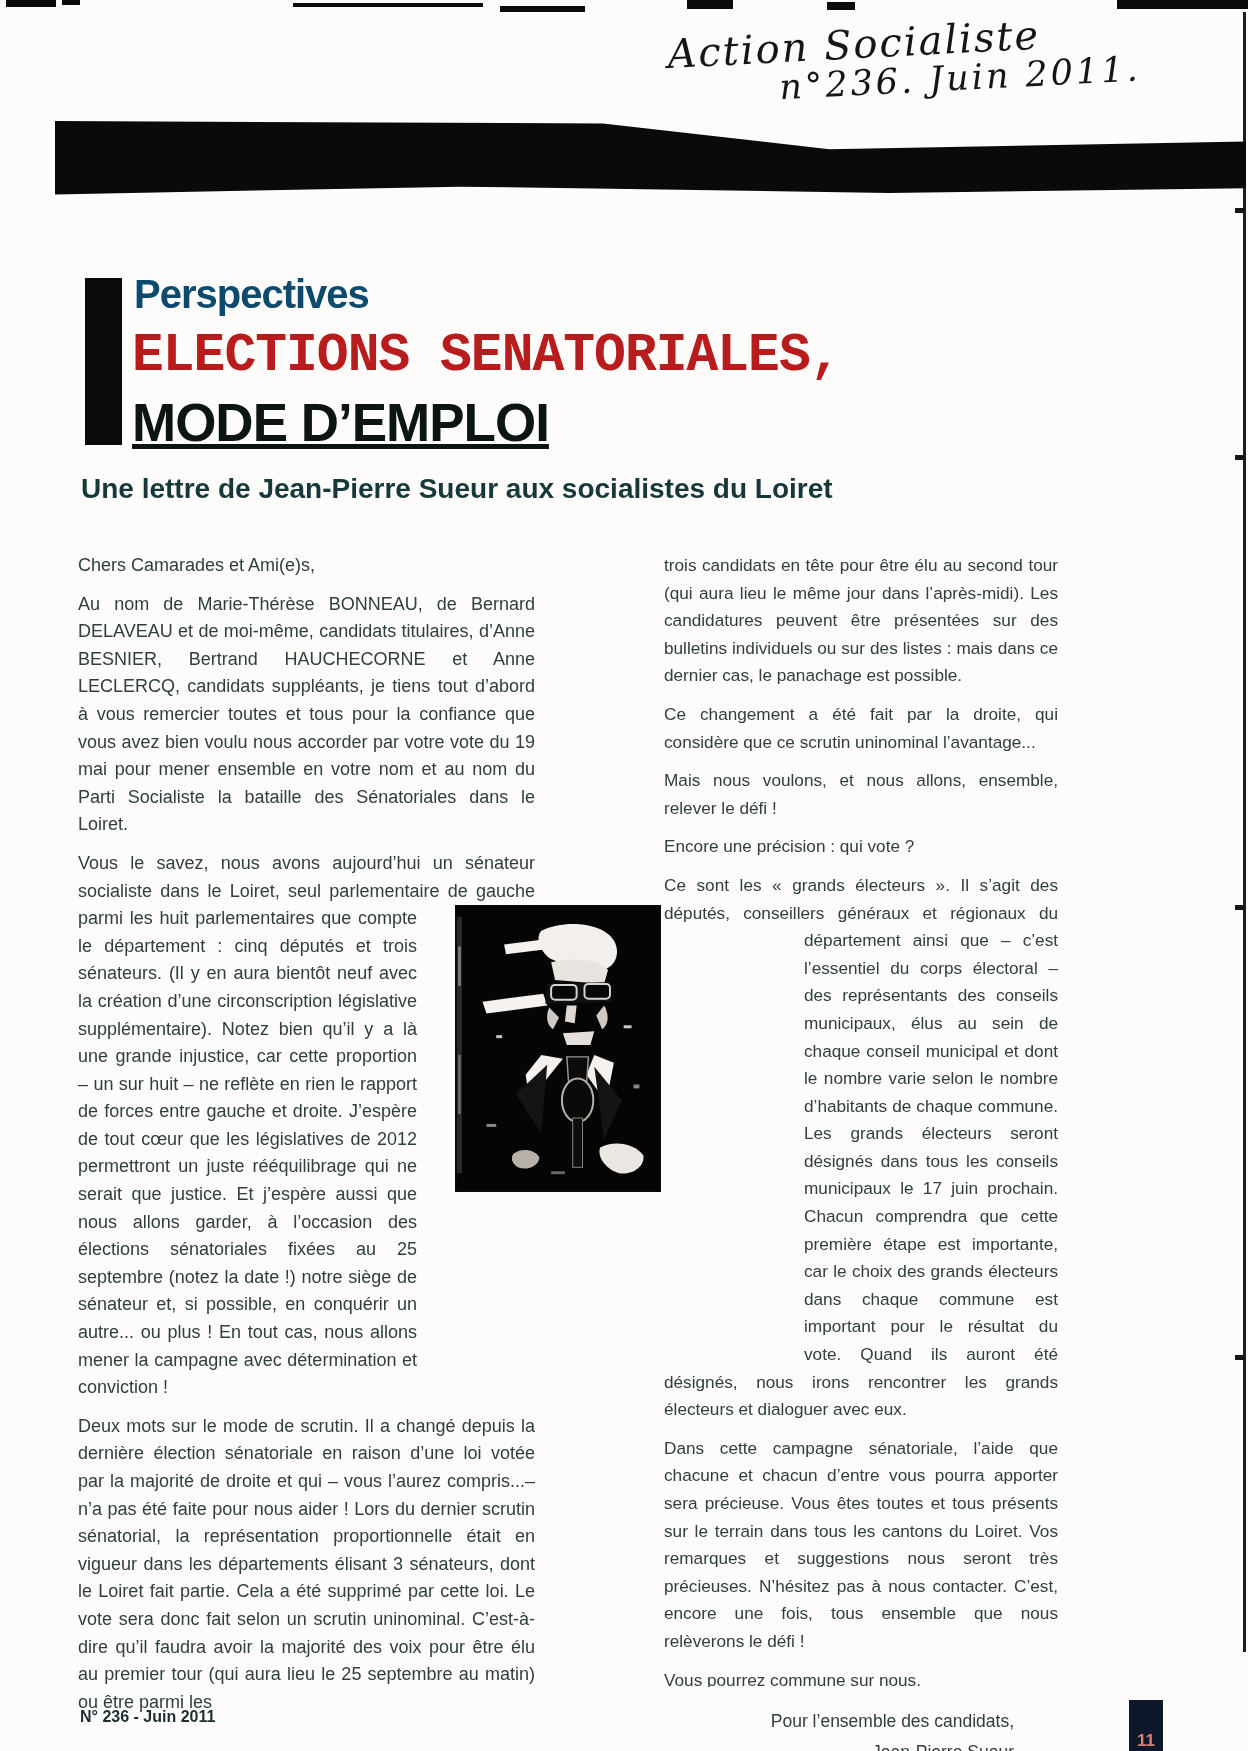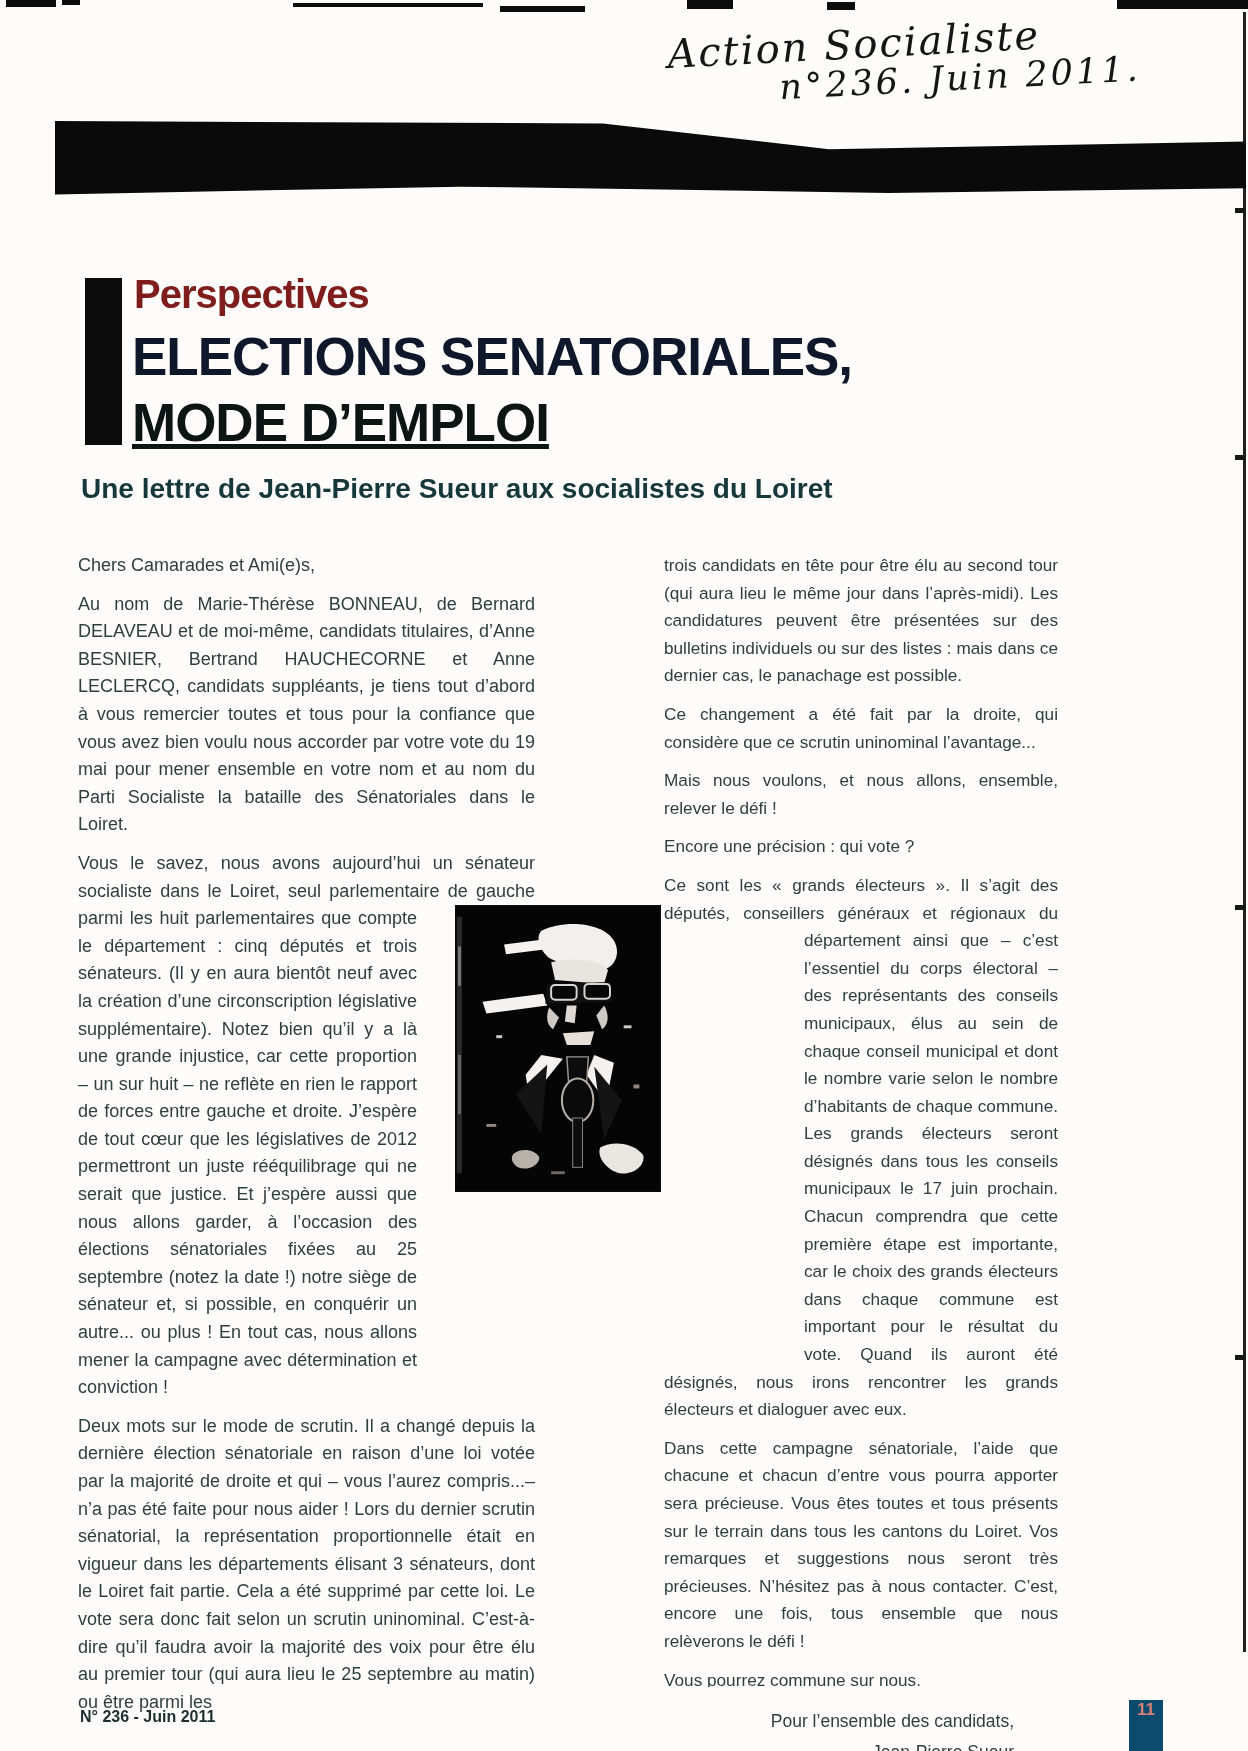--- a/index.html
+++ b/index.html
@@ -19,22 +19,22 @@
   }
   .handwriting .hw1{font-size:40px;letter-spacing:2px;}
   .handwriting .hw2{font-size:35px;margin-left:110px;margin-top:-4px;letter-spacing:3px;}
   
   .banner{
     position:absolute;left:55px;top:118px;width:1191px;height:78px;background:#0a0a0a;
     clip-path:polygon(0 4%,46% 7%,65% 40%,100% 30%,100% 90%,70% 96%,34% 88%,0 98%);
   }
   
   .title-bar{position:absolute;left:85px;top:278px;width:37px;height:167px;background:#0b0b0b;}
-  .kicker{position:absolute;left:134px;top:272px;font-size:40px;font-weight:700;letter-spacing:-1px;color:#7f1d1d;}
-  .title1{position:absolute;left:132px;top:326px;font-size:53px;font-weight:700;letter-spacing:-1px;color:#0f172a;}
+  .kicker{position:absolute;left:134px;top:272px;font-size:40px;font-weight:700;letter-spacing:-1px;color:#0c4a6e;}
+  .title1{position:absolute;left:132px;top:326px;font-size:53px;font-weight:700;letter-spacing:-1px;color:#b91c1c;font-family:Liberation Mono, monospace;}
   .title2{position:absolute;left:132px;top:392px;font-size:53px;font-weight:700;letter-spacing:-1px;color:#0c1514;text-decoration:underline;}
   .subtitle{position:absolute;left:81px;top:473px;font-size:28px;font-weight:700;color:#16383a;}
   
   .col{
     position:absolute;top:552px;text-align:justify;
     font-size:18px;line-height:27.6px;color:#2f3e3f;
   }
   .col p{margin:0 0 11px 0;}
   .col1{left:78px;width:457px;height:1175px;overflow:hidden;}
   .col2{left:620px;width:394px;height:1135px;overflow:hidden;font-size:17.2px;margin-left:44px;}
@@ -49,22 +49,22 @@
   }
   .photo svg{display:block;width:100%;height:100%;}
   
   .signature{
     position:absolute;right:234px;top:1706px;width:420px;text-align:right;
     font-size:17.5px;line-height:31px;color:#2f3e3f;
   }
   
   .footer-issue{position:absolute;left:80px;top:1708px;font-size:16px;font-weight:700;color:#1c2e30;}
   .page-box{
-    position:absolute;left:1129px;top:1700px;width:34px;height:51px;background:#0c4a6e;
-    display:flex;align-items:flex-start;justify-content:center;
+    position:absolute;left:1129px;top:1700px;width:34px;height:51px;background:#0f172a;
+    display:flex;align-items:flex-end;justify-content:center;
   }
   .page-box span{font-size:17px;font-weight:700;color:#d98276;}
   .edge-line{position:absolute;left:1243px;top:12px;width:3px;height:1640px;background:#1f1f1f;}
   .tick{position:absolute;left:1235px;width:10px;height:5px;background:#161616;}
 </style>
 </head>
 <body>
 
 <div class="artifact" style="left:6px;top:0;width:50px;height:7px;"></div>
 <div class="artifact" style="left:62px;top:0;width:18px;height:5px;"></div>

